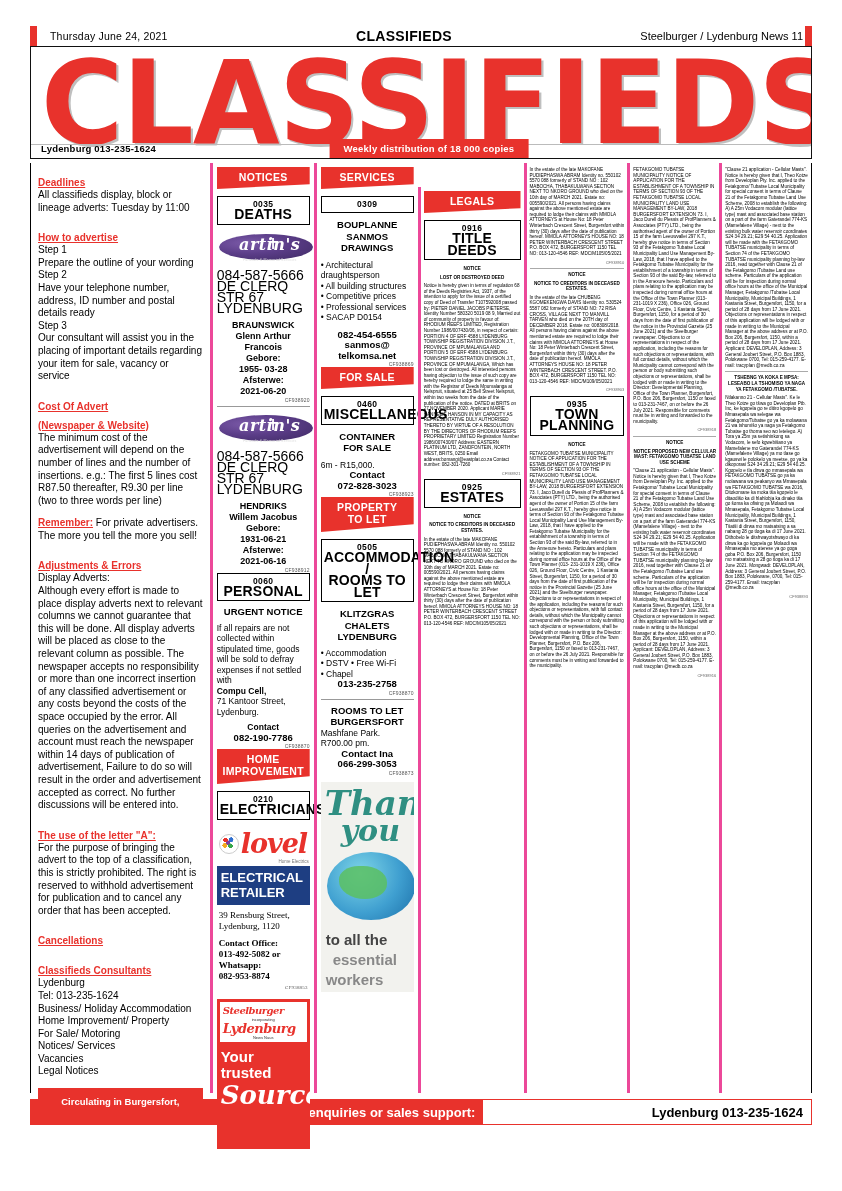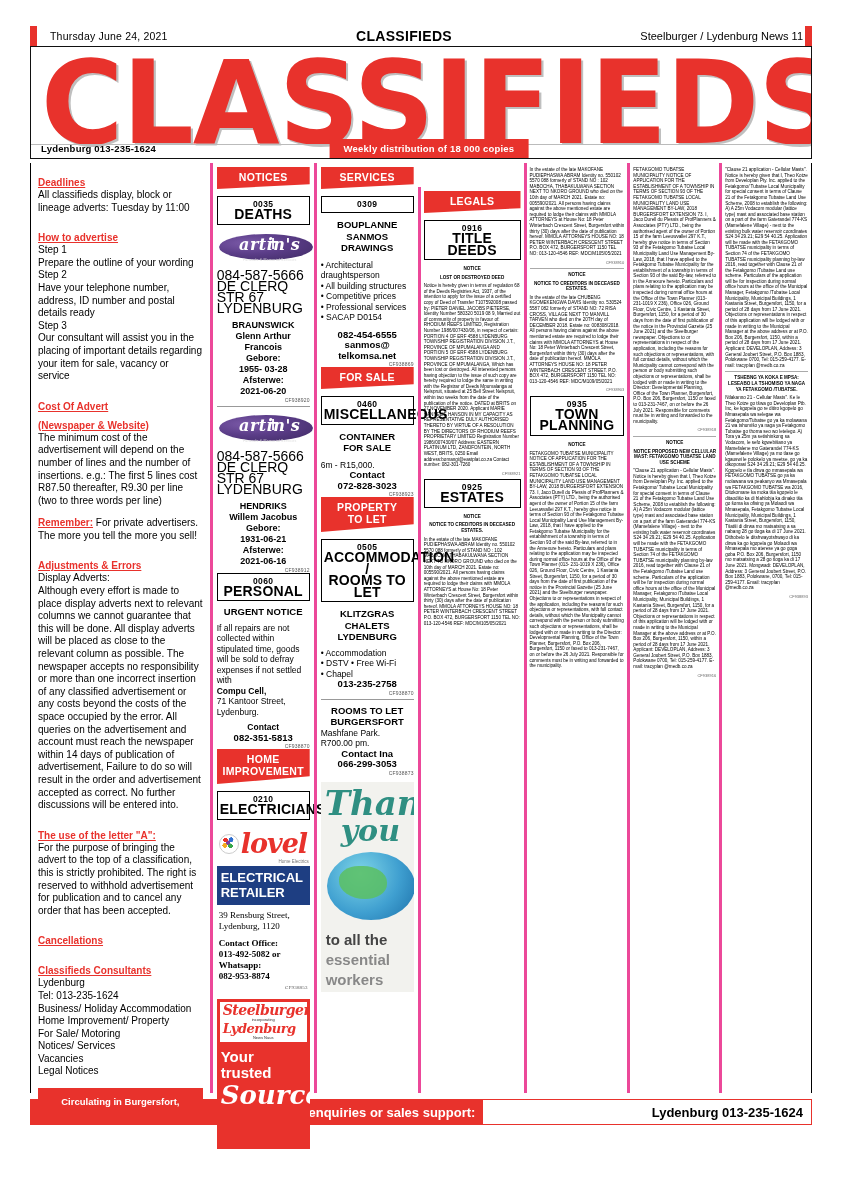--- a/index.html
+++ b/index.html
@@ -126,40 +126,40 @@
      font-style:italic; font-weight:bold; font-size:27px; color:#e8322c; letter-spacing:-1px; }
   .lovel .tag { position:absolute; right:1px; bottom:2px; font-size:4.5px; color:#777; }
   .lovel .banner { background:#1e3e82; color:#fff; font-weight:bold; font-size:13px;
      line-height:15px; padding:4px 4px 5px 4px; }
   .lovel .info { font-size:9px; line-height:11px; padding:5px 2px 0 2px;font-family:Liberation Serif, serif; }
 
   
   .srcad { background:#e8322c; color:#fff; margin-top:6px; position:relative; height:150px; overflow:hidden; }
   .srcad .logo { background:#fff; margin:3px; padding:2px 3px; }
   .srcad .logo .l1 { font-family:"DejaVu Serif", serif; font-style:italic; font-weight:bold;
-      font-size:14px; color:#e8322c; line-height:13px; letter-spacing:-.5px; }
+      font-size:10px; color:#e8322c; line-height:13px; letter-spacing:-.5px; }
   .srcad .logo .l2 { font-family:"DejaVu Serif", serif; font-style:italic; font-weight:bold;
       font-size:13px; color:#e8322c; line-height:13px; letter-spacing:-.5px; }
   .srcad .logo .l3 { font-size:4px; text-align:center; color:#333; }
   .srcad .trusted { font-size:15px; font-weight:bold; padding:4px 4px 0 4px; line-height:16px; }
   .srcad .source { font-family:"DejaVu Serif", serif; font-style:italic; font-weight:bold;
       font-size:26px; padding:0 4px; line-height:28px; }
 
   
   .thanks { margin-top:6px; position:relative; height:210px; background:#f2f2ee; overflow:hidden; }
   .thanks .ty { position:absolute; left:4px; top:4px; font-family:"DejaVu Serif", serif;
      font-style:italic; font-weight:bold; font-size:34px; color:#2f8f82; line-height:34px; }
   .thanks .yo { position:absolute; left:20px; top:34px; font-family:"DejaVu Serif", serif;
      font-style:italic; font-weight:bold; font-size:30px; color:#2f8f82; line-height:30px; }
   .thanks .globe { position:absolute; left:6px; top:70px; width:88px; height:68px; border-radius:50%;
      background: radial-gradient(circle at 38% 32%, #7fd6e8 0%, #3f9fd0 55%, #1b6fa8 100%); }
   .thanks .globe::after { content:""; position:absolute; left:14%; top:22%; width:55%; height:48%;
      background:#5bbf62; border-radius:45% 55% 50% 60%; opacity:.85; }
   .thanks .to { position:absolute; left:5px; bottom:44px; font-size:15px; font-weight:bold; color:#444; }
-  .thanks .ess { position:absolute; left:5px; bottom:24px; font-size:15px; font-weight:bold; color:#888; }
+  .thanks .ess { position:absolute; left:12px; bottom:24px; font-size:15px; font-weight:bold; color:#888; }
   .thanks .wk { position:absolute; left:5px; bottom:4px; font-size:15px; font-weight:bold; color:#888; }
 
   
   .legal { font-size:4.6px; line-height:5.6px; text-align:left; }
   .legal .ctr { text-align:center; font-weight:bold; }
   .legal p { margin:0 0 3px 0; }
   .legal .ref { text-align:right; font-size:4px; color:#666; }
   .legal .sep { border-top:1px solid #aaa; margin:2px 0 3px 0; }
 
   
@@ -297,21 +297,21 @@
       </div>
 
       <div>
         <div class="ad ad-c ad-b" style="font-size:9.5px;margin-bottom:5px">URGENT NOTICE</div>
         <div class="ad">If all repairs are not collected within stipulated time, goods will be sold to defray expenses if not settled with</div>
         <div class="ad ad-b">Compu Cell,</div>
         <div class="ad">71 Kantoor Street,</div>
         <div class="ad">Lydenburg.</div>
         <div style="height:5px"></div>
         <div class="ad ad-c ad-b">Contact</div>
-        <div class="ad ad-c ad-b" style="font-size:9.5px">082-351-5813</div>
+        <div class="ad ad-c ad-b" style="font-size:9.5px">082-190-7786</div>
         <div class="adref">CF938870</div>
       </div>
 
       <div class="ribbon two" style="white-space:pre-line">HOME
 IMPROVEMENT</div>
 
       <div class="clsbox">
         <div class="num">0210</div>
         <div class="nm">ELECTRICIANS</div>
       </div>

